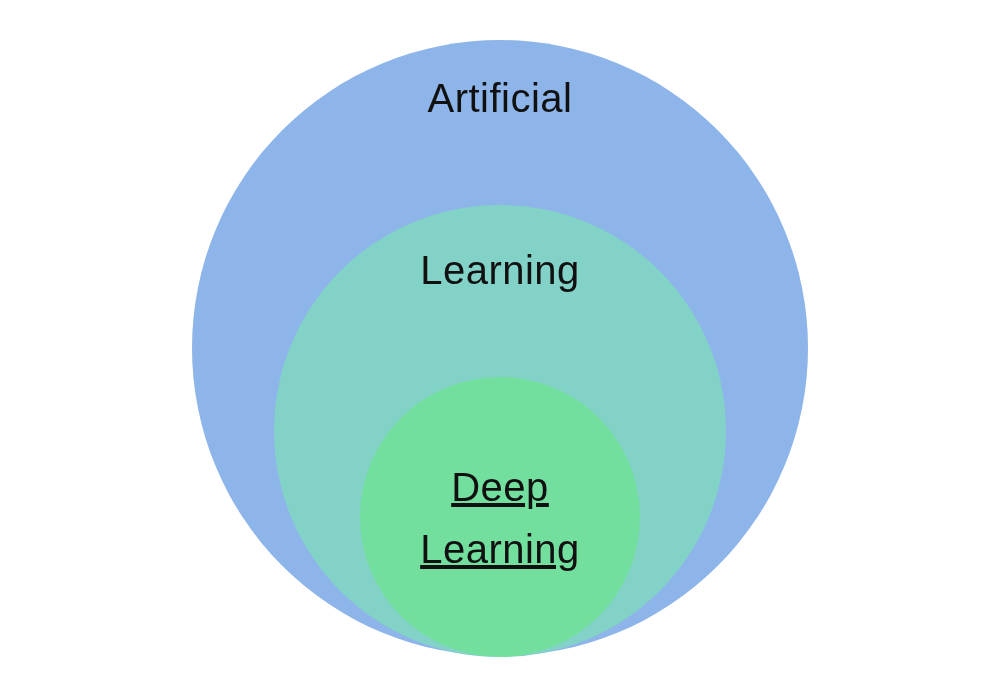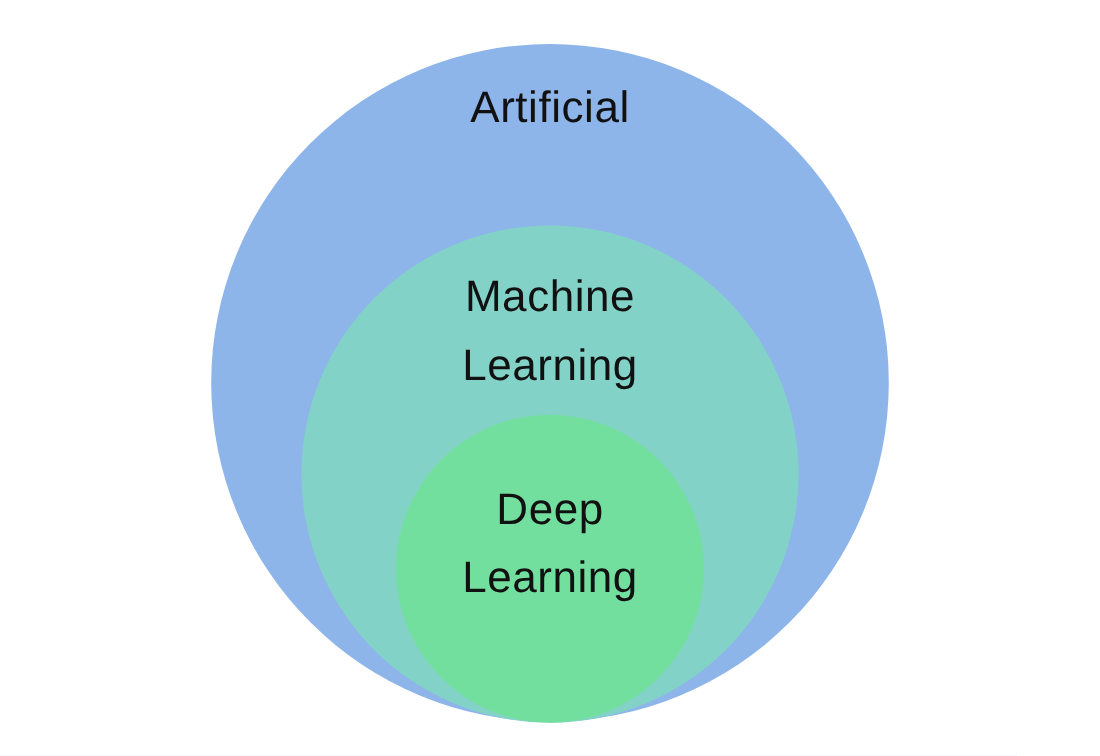--- a/index.html
+++ b/index.html
@@ -40,39 +40,38 @@
     left: 250px;
     width: 500px;
     text-align: center;
     font-size: 40px;
     line-height: 62px;
     font-weight: 500;
     letter-spacing: 0.5px;
   }
   .label-ai { top: 67px; }
   .label-ml { top: 239px; }
-  .label-dl { top: 432px; }
+  .label-dl { top: 456px; text-decoration: underline; }
 </style>
 </head>
 <body>
 
 <div class="canvas" style="background-color: rgb(255, 255, 255);">
 
   <div class="circle circle-ai" style="background-color: rgb(141, 181, 233);"></div>
 
   <div class="circle circle-ml" style="background-color: rgb(131, 210, 199);"></div>
 
   <div class="circle circle-dl" style="background-color: rgb(115, 223, 159);"></div>
 
   <div class="label label-ai" style="color: rgb(17, 17, 17);">
     <div>Artificial</div>
   </div>
 
   <div class="label label-ml" style="color: rgb(17, 17, 17);">
-    <div>Machine</div>
     <div>Learning</div>
   </div>
 
   <div class="label label-dl" style="color: rgb(17, 17, 17);">
     <div>Deep</div>
     <div>Learning</div>
   </div>
 
 </div>
 

